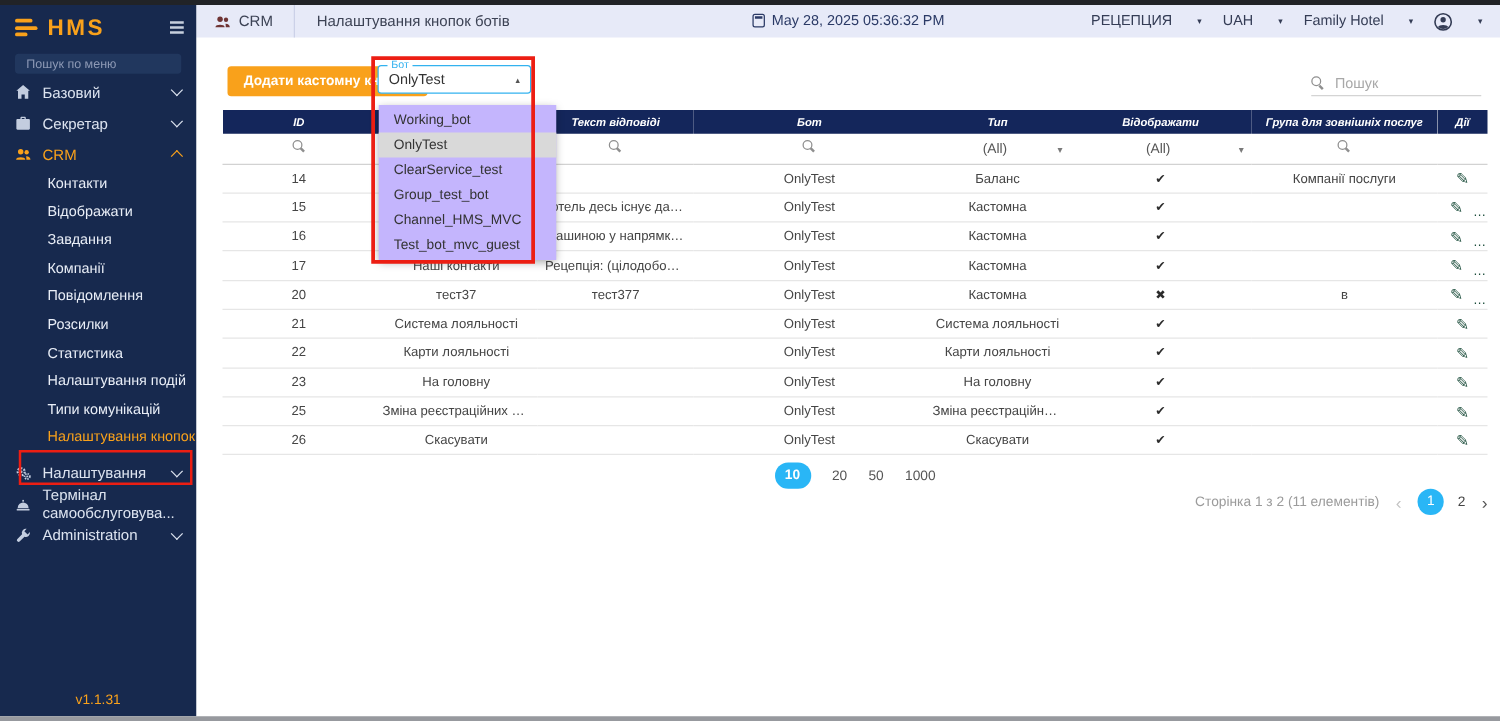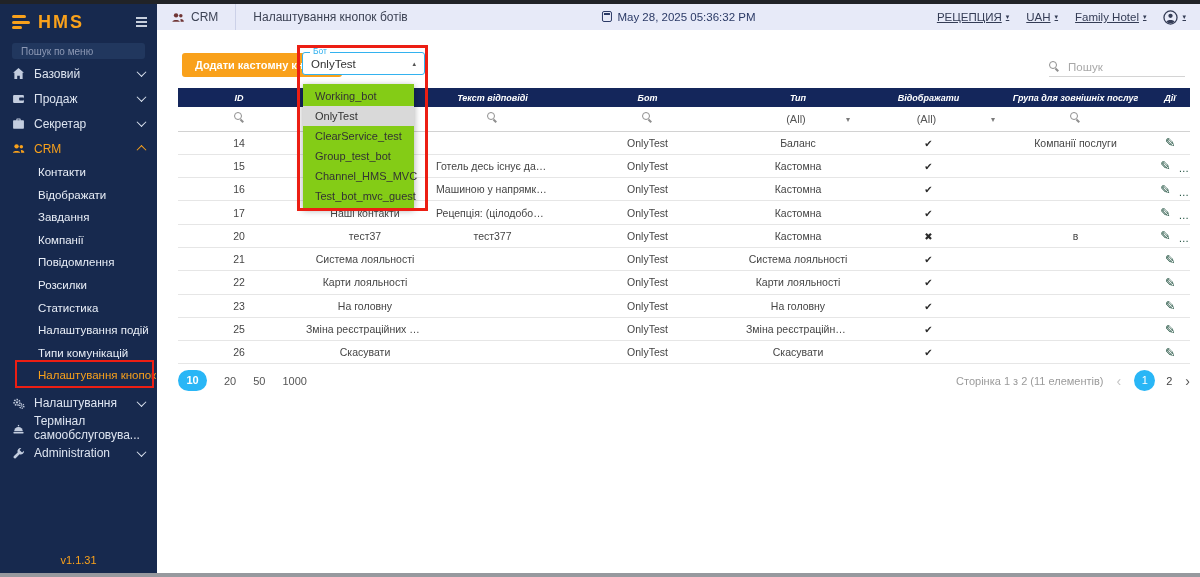--- a/index.html
+++ b/index.html
@@ -40,32 +40,32 @@
   
   #topbar{position:absolute;left:157px;top:4px;width:1043px;height:26px;background:#e7eaf8;display:flex;align-items:center;padding:0 14px;box-sizing:border-box;z-index:10;}
   .crumb{display:flex;align-items:center;gap:6px;font-size:12px;color:#3d4355;}
   .crumb-ic{width:14px;height:13px;color:#6f3434;}
   .crumb-ic svg{width:14px;height:13px;display:block;}
   .crumb-sep{width:1px;height:26px;background:#ccd1e8;margin:0 11px;}
   .tb-center{position:absolute;left:50%;transform:translateX(-50%);display:flex;align-items:flex-start;gap:6px;color:#2b3a66;font-size:11.5px;}
   .cal{width:10px;height:11px;border:1.3px solid #2b3a66;border-radius:2px;position:relative;box-sizing:border-box;}
   .cal:before{content:'';position:absolute;top:1px;left:1px;right:1px;height:2.2px;background:#2b3a66;}
   .tb-right{margin-left:auto;display:flex;align-items:center;gap:17px;font-size:11.5px;color:#343c55;}
-  .tb-item{display:flex;align-items:center;gap:4px;text-decoration:underline;}
+  .tb-item{display:flex;align-items:center;gap:20px;}
   .car{font-size:7px;color:#343c55;}
   .person-ic{width:15px;height:15px;color:#343c55;}
   .person-ic svg{width:15px;height:15px;display:block;}
   
   #main{position:absolute;left:157px;top:30px;width:1043px;height:543px;background:#fff;}
   #add-btn{position:absolute;left:25px;top:23px;height:24px;background:#f9a11b;color:#fff;font-size:11px;font-weight:bold;border:none;border-radius:3px;padding:0 13px;cursor:pointer;font-family:"Liberation Sans",sans-serif;}
   #bot-select{position:absolute;left:145px;top:22px;width:123px;height:23px;border:1.5px solid #33b2ef;border-radius:3px;background:#fff;box-sizing:border-box;display:flex;align-items:center;padding:0 8px;z-index:26;}
   #bot-select .flabel{position:absolute;top:-6px;left:7px;font-size:8.5px;color:#2fb0ef;background:#fff;padding:0 3px;line-height:9px;}
   #bot-select .val{font-size:11.5px;color:#333;}
   #bot-select .sel-car{margin-left:auto;font-size:7px;color:#555;}
-  #bot-dropdown{position:absolute;left:146px;top:54px;width:111px;background:#84cc16;box-shadow:0 2px 7px rgba(0,0,0,.35);z-index:25;padding:2px 0;}
+  #bot-dropdown{position:absolute;left:146px;top:54px;width:142px;background:#c4b5fd;box-shadow:0 2px 7px rgba(0,0,0,.35);z-index:25;padding:2px 0;}
   .opt{height:20px;line-height:20px;padding-left:12px;font-size:11px;color:#333;white-space:nowrap;}
   .opt.sel{background:#d9d9d9;}
   #red-box-select{position:absolute;left:140px;top:15px;width:131px;height:166px;border:3px solid #ec1e13;box-sizing:border-box;z-index:30;pointer-events:none;}
   #top-search{position:absolute;right:15px;top:27px;width:136px;height:19px;border-bottom:1px solid #d4d4d4;display:flex;align-items:center;gap:8px;}
   #top-search .ph{font-size:11.5px;color:#a8a8a8;}
   .mag{position:relative;width:11px;height:11px;display:inline-block;flex:0 0 11px;}
   .mag:before{content:'';position:absolute;width:6px;height:6px;border:1.4px solid #8f8f8f;border-radius:50%;left:0;top:0;}
   .mag:after{content:'';position:absolute;width:4.2px;height:1.5px;background:#8f8f8f;transform:rotate(45deg);left:6px;top:7.6px;}
   
   #grid{position:absolute;left:21px;top:58px;width:1012px;border-collapse:collapse;table-layout:fixed;z-index:1;}
@@ -73,21 +73,21 @@
   #grid td{font-size:10.5px;color:#454545;text-align:center;height:23.3px;border-bottom:1px solid #e6e6e6;padding:0 6px;overflow:hidden;white-space:nowrap;text-overflow:ellipsis;box-sizing:border-box;}
   #grid tr.frow td{border-bottom:1px solid #d2d2d2;height:24px;}
   .fcell{text-align:left;}
   .fsel .fval{font-size:11px;color:#555;}
   .fsel .fcar{float:right;font-size:8px;color:#7a7a7a;margin-top:2px;}
   .ck{font-size:10px;color:#2b2b2b;}
   .acts .act{display:inline-block;margin:0 4px;cursor:pointer;}
   .act.edit{color:#184a38;font-size:12.5px;}
   .act.del{color:#222;font-size:10px;}
   
-  #pager{position:absolute;left:21px;top:340px;width:1012px;display:flex;align-items:center;}
+  #pager{position:absolute;left:21px;top:340px;width:1012px;display:flex;align-items:center;flex-direction:column;}
   .sizes{display:flex;align-items:center;gap:17px;}
   .psz{font-size:11px;color:#555;cursor:pointer;}
   .psz.active{background:#29b6f6;color:#fff;border-radius:11px;min-width:29px;height:21px;line-height:21px;text-align:center;font-weight:bold;}
   .pright{margin-left:auto;display:flex;align-items:center;gap:13px;}
   #pager-info{font-size:11px;color:#9b9b9b;}
   .parrow{font-size:14px;color:#555;cursor:pointer;line-height:1;}
   .parrow.disabled{color:#c4c4c4;}
   .pnum{font-size:11px;color:#444;cursor:pointer;}
   .pnum.active{background:#29b6f6;color:#fff;border-radius:50%;width:21px;height:21px;line-height:21px;text-align:center;}
 </style>
@@ -114,30 +114,20 @@
     <span>Пошук по меню</span>
   </div>
   <div id="sidebar-menu">
       <div class="mi">
         <span class="mi-ic">
           <svg viewBox="0 0 12 12">
             <path d="M6 1L11 5.2H9.8V11H7.2V8H4.8V11H2.2V5.2H1Z" fill="currentColor"></path>
           </svg>
         </span>
         <span class="mi-lb">Базовий</span>
-        <span class="chev down"></span>
-      </div>
-      <div class="mi">
-        <span class="mi-ic">
-          <svg viewBox="0 0 12 12">
-            <rect x="1" y="2.8" width="10" height="7.4" rx="1" fill="currentColor"></rect>
-            <rect x="6.6" y="5.1" width="4.4" height="2.8" rx="0.7" fill="#17294e"></rect>
-          </svg>
-        </span>
-        <span class="mi-lb">Продаж</span>
         <span class="chev down"></span>
       </div>
       <div class="mi">
         <span class="mi-ic">
           <svg viewBox="0 0 12 12">
             <path d="M4 3V2.2C4 1.7 4.4 1.3 4.9 1.3H7.1C7.6 1.3 8 1.7 8 2.2V3H10.2C10.6 3 11 3.4 11 3.8V10C11 10.5 10.6 10.9 10.2 10.9H1.8C1.4 10.9 1 10.5 1 10V3.8C1 3.4 1.4 3 1.8 3H4ZM5 3H7V2.3H5Z" fill="currentColor"></path>
           </svg>
         </span>
         <span class="mi-lb">Секретар</span>
         <span class="chev down"></span>

